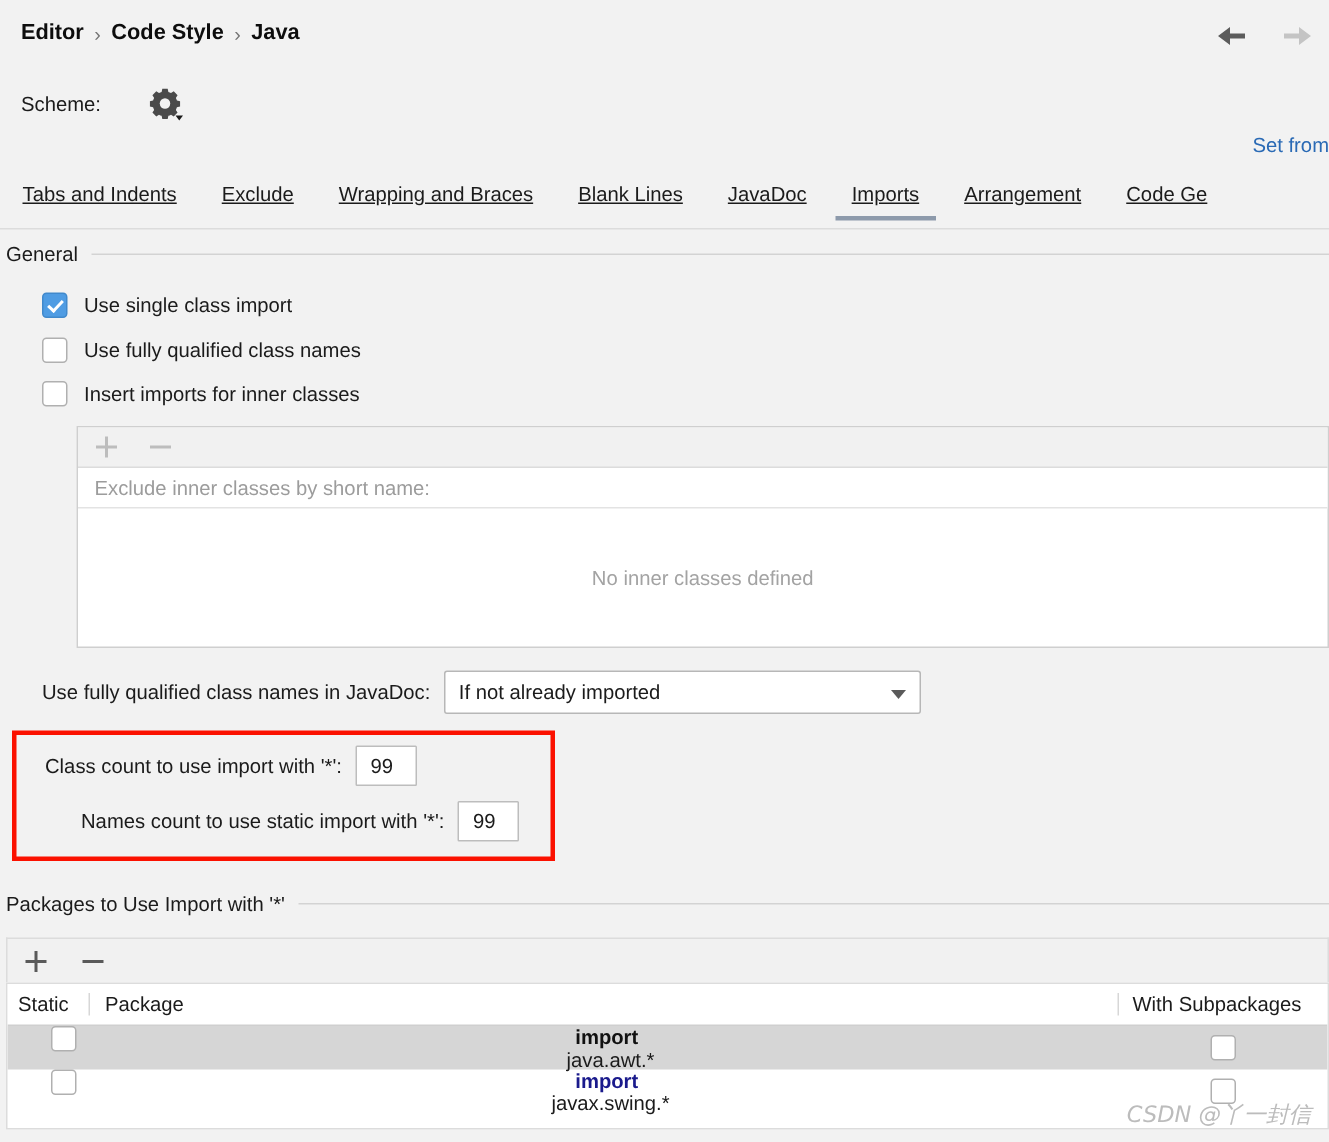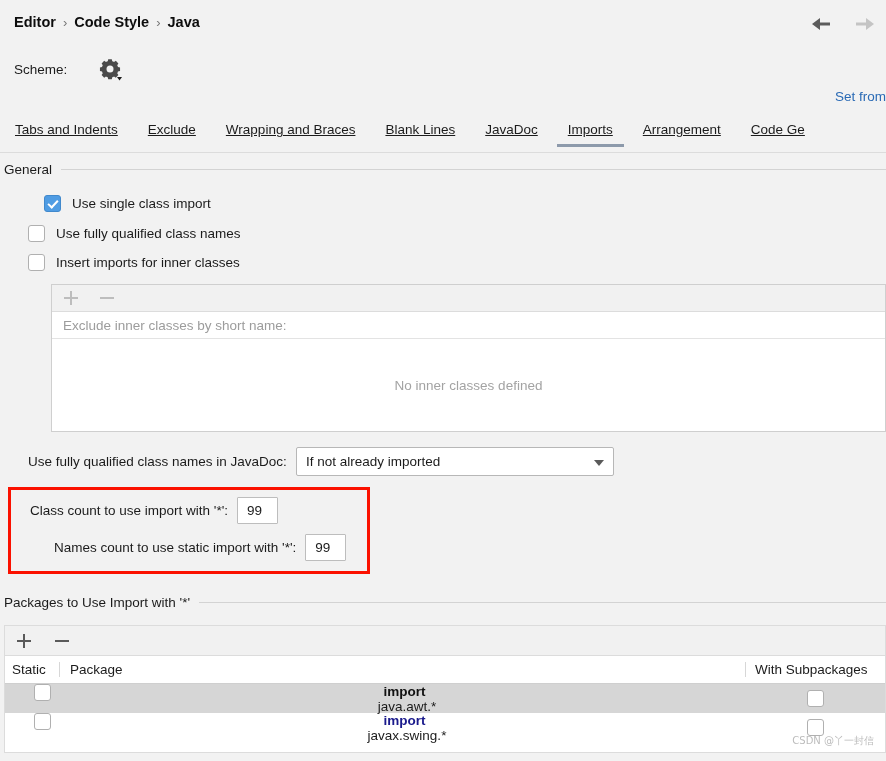--- a/index.html
+++ b/index.html
@@ -91,21 +91,21 @@
     display: inline-block; position: relative; flex: none;
   }
   .cb.checked { background: #4f9ce3; border-color: #4189cc; }
   .cb.checked::after {
     content: ""; position: absolute; left: 5px; top: 2px;
     width: 4px; height: 8px;
     border: solid #ffffff; border-width: 0 2px 2px 0;
     transform: rotate(43deg);
   }
   .cbrow .lbl { margin-left: 11px; color: #1b1b1b; }
-  #cb1 { left: 44px; top: 195px; }
+  #cb1 { left: 28px; top: 195px; }
   #cb2 { left: 28px; top: 225px; }
   #cb3 { left: 28px; top: 254px; }
 
   
   .panel {
     position: absolute; left: 51px; top: 284px; width: 835px; height: 148px;
     border: 1px solid #cfcfcf; background: #ffffff;
   }
   .panel-toolbar {
     height: 27px; background: #f1f1f1; border-bottom: 1px solid #dcdcdc;
@@ -178,22 +178,23 @@
   .pkg-row.selected { background: #d6d6d6; }
   .pkg-row .col-static, .pkg-row .col-pkg, .pkg-row .col-sub { border-left: none; height: 100%; display: flex; align-items: center; flex-direction: column; }
   .pkg-row .col-static { justify-content: flex-start; padding-left: 20px; }
   .pkg-row .col-sub { justify-content: center; padding-left: 0; }
   .kw { font-weight: bold; color: #1a1a8c; margin-right: 5px; }
   .kw.onsel { color: #111111; }
   .pkgname { color: #1b1b1b; }
 
   .watermark {
     position: absolute; right: 12px; top: 734px;
-    color: #bcbcbc; font-size: 10px; white-space: nowrap;
+    color: #bcbcbc; font-size: 15px; white-space: nowrap;
     font-family: "DejaVu Sans", sans-serif;
+    font-style: italic;
   }
 </style>
 </head>
 <body>
 
 <div id="root">
 
   <div class="breadcrumb">
     <span>Editor</span>
     <span class="crumb-sep">›</span>

